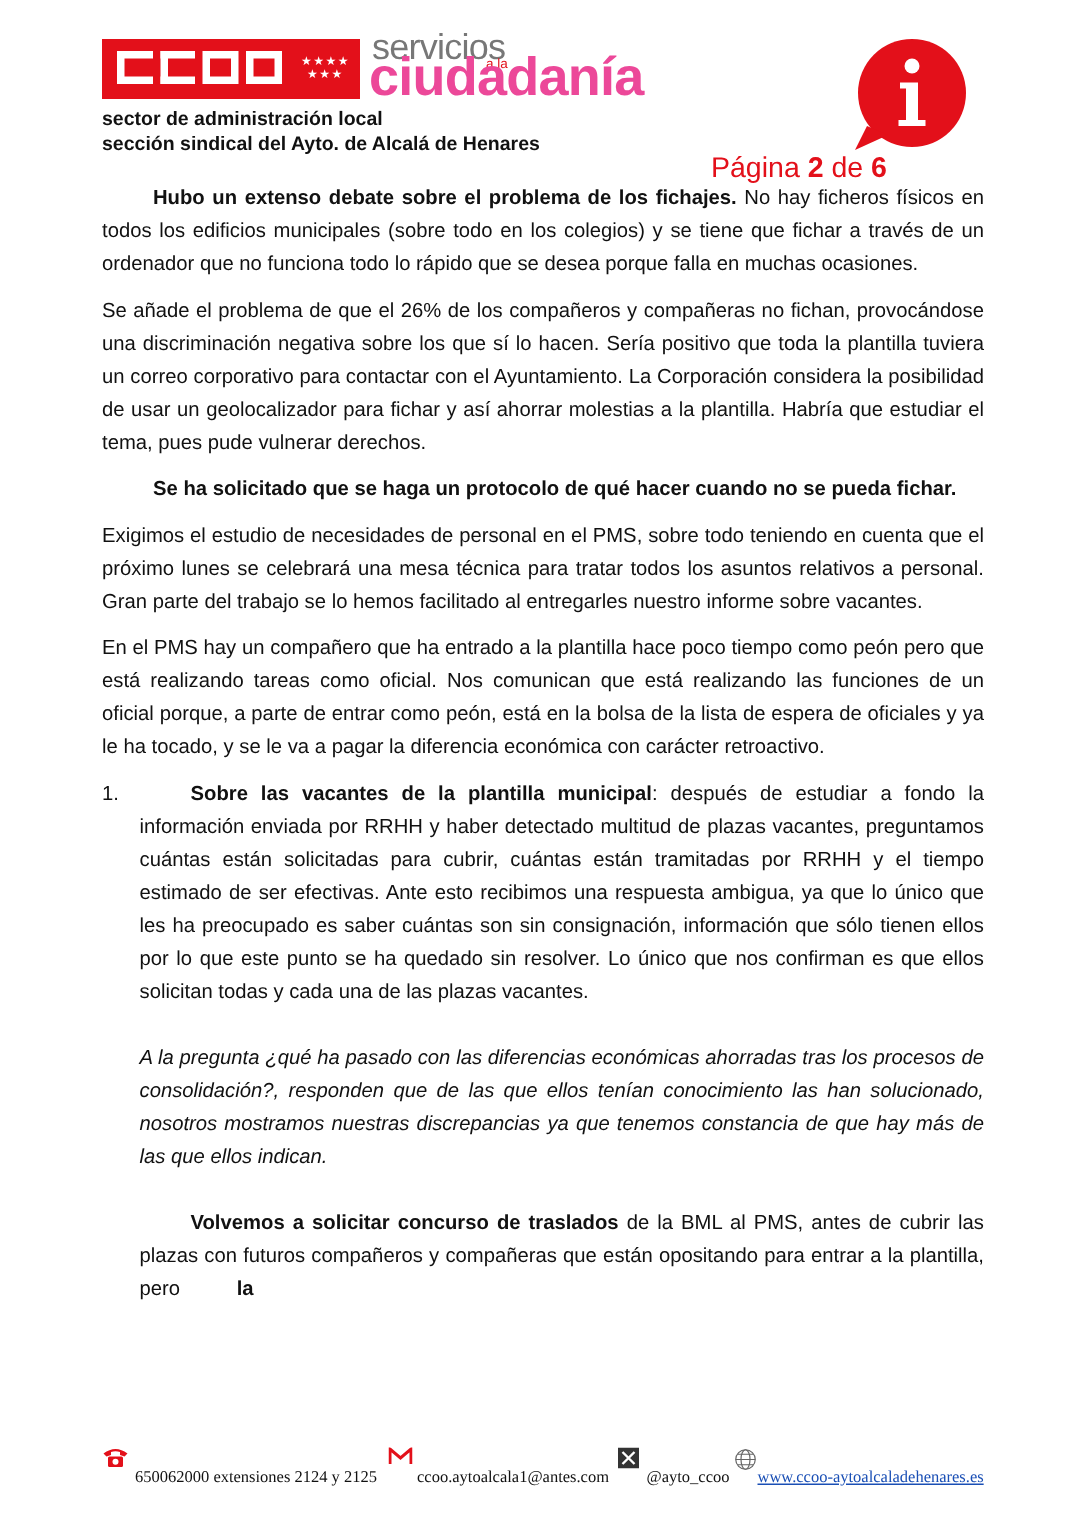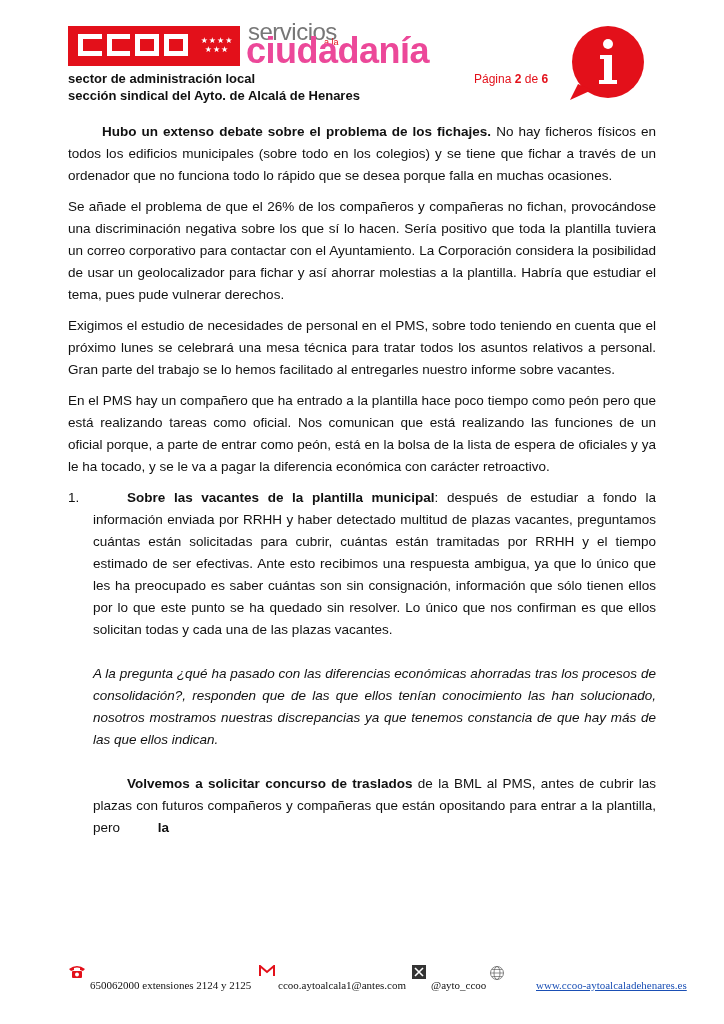--- a/index.html
+++ b/index.html
@@ -9,21 +9,21 @@
   .logo-box .letters { position:absolute; left:10px; top:8px; width:110px; height:24px; display:flex; gap:5px; }
   .logo-box .letters span { display:block; width:24px; height:22px; border:5px solid #fff; box-sizing:border-box; }
   .logo-box .letters span.c { border-right:none; }
   .logo-box .stars { position:absolute; left:132px; top:10px; color:#fff; font-size:8px; line-height:9px; letter-spacing:1px; text-align:center; width:34px; }
   .serv1 { position:absolute; left:248px; top:18px; font-size:24px; color:#777; font-family:"Liberation Sans", sans-serif; letter-spacing:-0.5px; }
   .serv2 { position:absolute; left:324px; top:37px; font-size:9px; color:#e3101a; }
   .serv3 { position:absolute; left:246px; top:30px; font-size:36px; color:#ec4899; font-weight:bold; letter-spacing:-0.5px; }
   .sub1, .sub2 { position:absolute; left:68px; font-size:13px; font-weight:bold; color:#111; }
   .sub1 { top:71px; }
   .sub2 { top:88px; }
-  .page-num { position:absolute; left:474px; top:72px; font-size:12px; color:#e3101a; }
+  .page-num { position:absolute; left:474px; top:102px; font-size:19px; color:#e3101a; }
   .page-num b { font-weight:bold; }
   .info-icon { position:absolute; left:566px; top:24px; width:80px; height:80px; }
   .content { position:absolute; left:68px; top:121px; width:588px; font-size:13.5px; line-height:22px; text-align:justify; }
   .content p { margin:0 0 9px 0; }
   .content b { font-weight:bold;padding-left:34px; }
   .section-title { font-weight:bold; text-decoration:underline; margin-top:30px !important; margin-bottom:6px !important; }
   .list-item { position:relative; padding-left:25px; }
   .list-item .num { position:absolute; left:0; top:0; }
   .indent { padding-left:25px; }
   .footer { position:absolute; left:68px; top:965px; width:600px; height:32px; font-family:"Liberation Serif", serif; font-size:11px; color:#111; }
@@ -57,20 +57,21 @@
 <svg class="info-icon" viewBox="0 0 80 80">
   <circle cx="42" cy="38" r="36" fill="#e3101a"></circle>
   <path d="M12 60 L4 76 L26 66 Z" fill="#e3101a"></path>
   <circle cx="42" cy="20" r="5" fill="#fff"></circle>
   <path d="M34 31 H46 V56 H51 V60 H33 V56 H38 V35 H34 Z" fill="#fff"></path>
 </svg>
 
 <div class="content">
   <p><b>Hubo un extenso debate sobre el problema de los fichajes.</b><span> No hay ficheros físicos en todos los edificios municipales (sobre todo en los colegios) y se tiene que fichar a través de un ordenador que no funciona todo lo rápido que se desea porque falla en muchas ocasiones.</span></p>
   <p>Se añade el problema de que el 26% de los compañeros y compañeras no fichan, provocándose una discriminación negativa sobre los que sí lo hacen. Sería positivo que toda la plantilla tuviera un correo corporativo para contactar con el Ayuntamiento. La Corporación considera la posibilidad de usar un geolocalizador para fichar y así ahorrar molestias a la plantilla. Habría que estudiar el tema, pues pude vulnerar derechos.</p>
+  <p><b>Se ha solicitado que se haga un protocolo de qué hacer cuando no se pueda fichar.</b></p>
   <p>Exigimos el estudio de necesidades de personal en el PMS, sobre todo teniendo en cuenta que el próximo lunes se celebrará una mesa técnica para tratar todos los asuntos relativos a personal. Gran parte del trabajo se lo hemos facilitado al entregarles nuestro informe sobre vacantes.</p>
   <p>En el PMS hay un compañero que ha entrado a la plantilla hace poco tiempo como peón pero que está realizando tareas como oficial. Nos comunican que está realizando las funciones de un oficial porque, a parte de entrar como peón, está en la bolsa de la lista de espera de oficiales y ya le ha tocado, y se le va a pagar la diferencia económica con carácter retroactivo.</p>
   <div class="list-item">
     <span class="num">1.</span>
     <p><b>Sobre las vacantes de la plantilla municipal</b><span>: después de estudiar a fondo la información enviada por RRHH y haber detectado multitud de plazas vacantes, preguntamos cuántas están solicitadas para cubrir, cuántas están tramitadas por RRHH y el tiempo estimado de ser efectivas. Ante esto recibimos una respuesta ambigua, ya que lo único que les ha preocupado es saber cuántas son sin consignación, información que sólo tienen ellos por lo que este punto se ha quedado sin resolver. Lo único que nos confirman es que ellos solicitan todas y cada una de las plazas vacantes.</span></p>
   </div>
   <p class="indent" style="margin-top:22px;font-style:italic;">A la pregunta ¿qué ha pasado con las diferencias económicas ahorradas tras los procesos de consolidación?, responden que de las que ellos tenían conocimiento las han solucionado, nosotros mostramos nuestras discrepancias ya que tenemos constancia de que hay más de las que ellos indican.</p>
   <p class="indent" style="margin-top:22px;"><b>Volvemos a solicitar concurso de traslados</b><span> de la BML al PMS, antes de cubrir las plazas con futuros compañeros y compañeras que están opositando para entrar a la plantilla, pero </span><b>la</b></p>
 </div>
 
@@ -88,14 +89,14 @@
   <svg class="ic" style="left:344px;top:0;" width="14" height="14" viewBox="0 0 14 14">
     <rect width="14" height="14" fill="#333"></rect>
     <path d="M3 3 L11 11 M11 3 L3 11" stroke="#fff" stroke-width="1.6"></path>
   </svg>
   <span class="item" style="left:363px;">@ayto_ccoo</span>
   <svg class="ic" style="left:421px;top:0;" width="16" height="16" viewBox="0 0 16 16">
     <circle cx="8" cy="8" r="6.5" fill="none" stroke="#666" stroke-width="0.8"></circle>
     <ellipse cx="8" cy="8" rx="3" ry="6.5" fill="none" stroke="#666" stroke-width="0.8"></ellipse>
     <path d="M1.5 8 H14.5 M3 4.5 H13 M3 11.5 H13" stroke="#666" stroke-width="0.7"></path>
   </svg>
-  <a class="item" style="left:437px;margin-left:31px;" href="#">www.ccoo-aytoalcaladehenares.es</a>
+  <a class="item" style="left:437px;" href="#">www.ccoo-aytoalcaladehenares.es</a>
 </div>
 
 </body></html>

